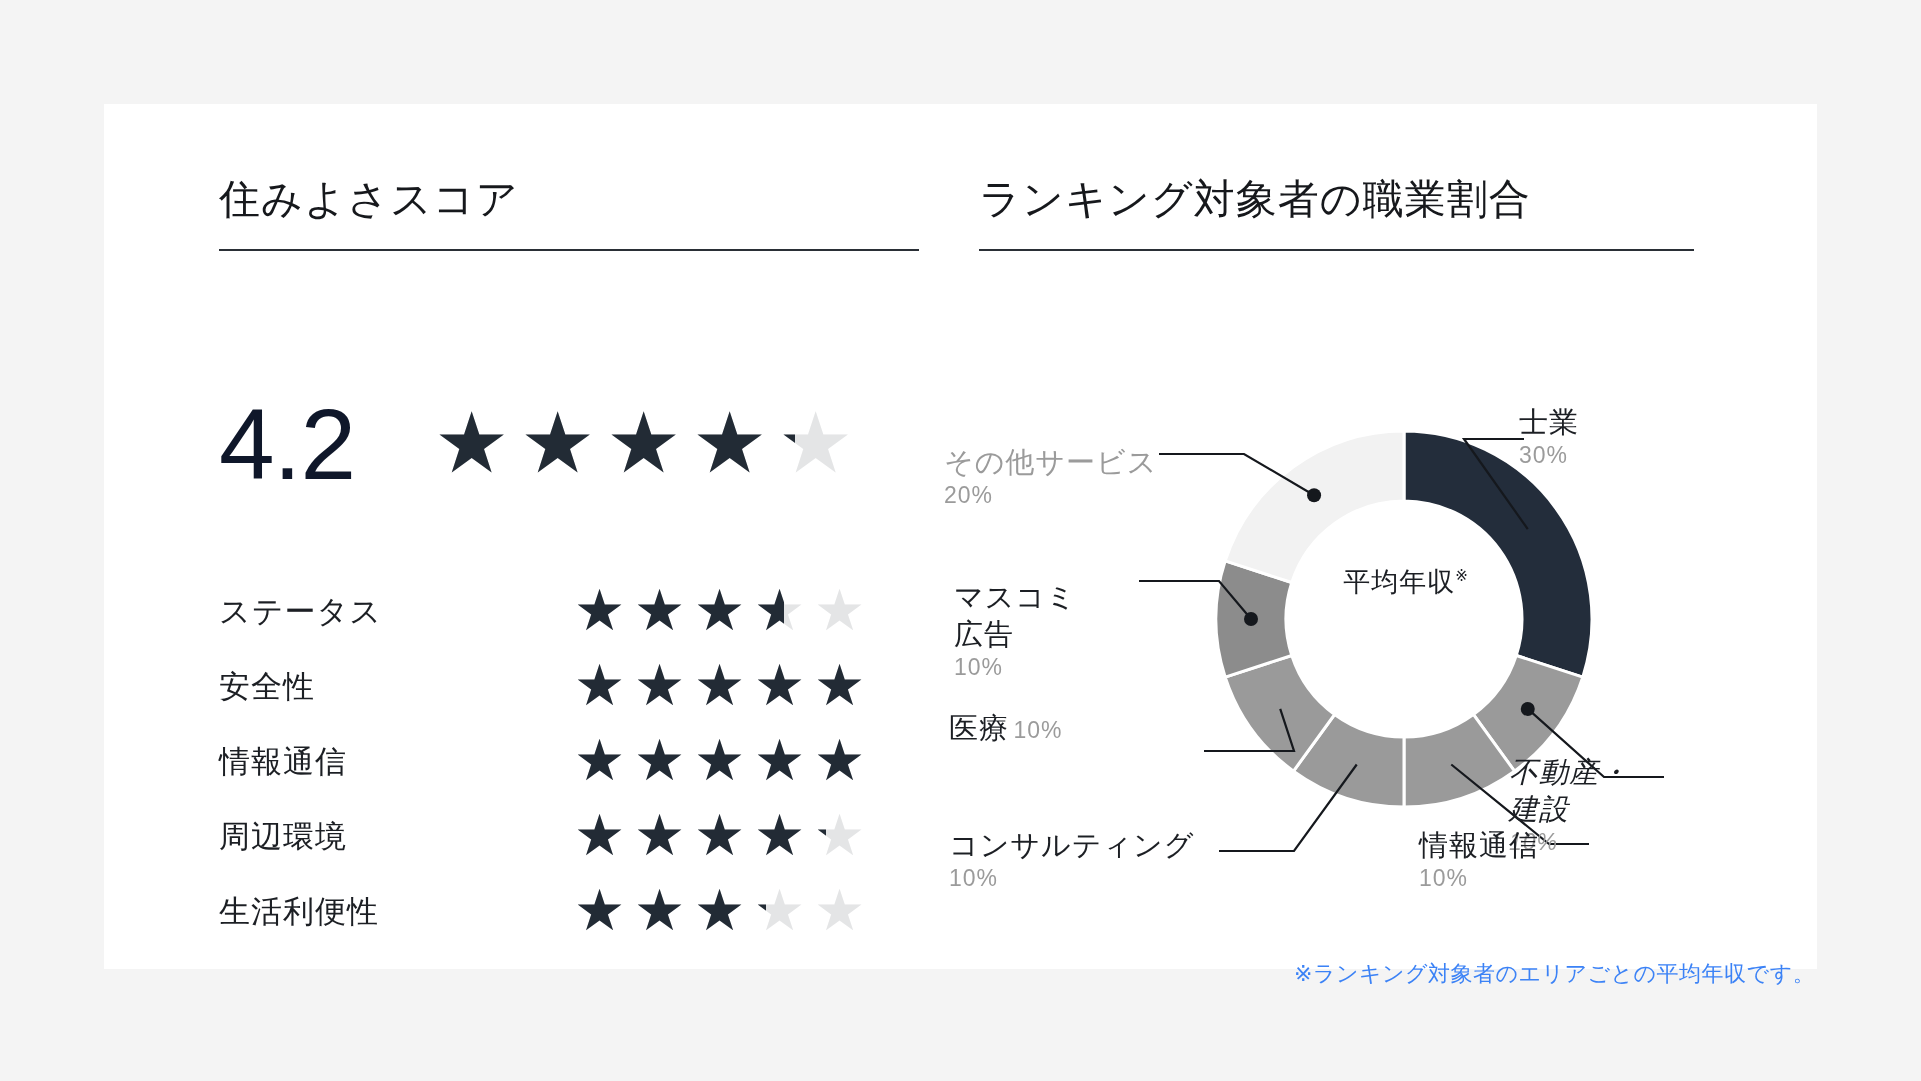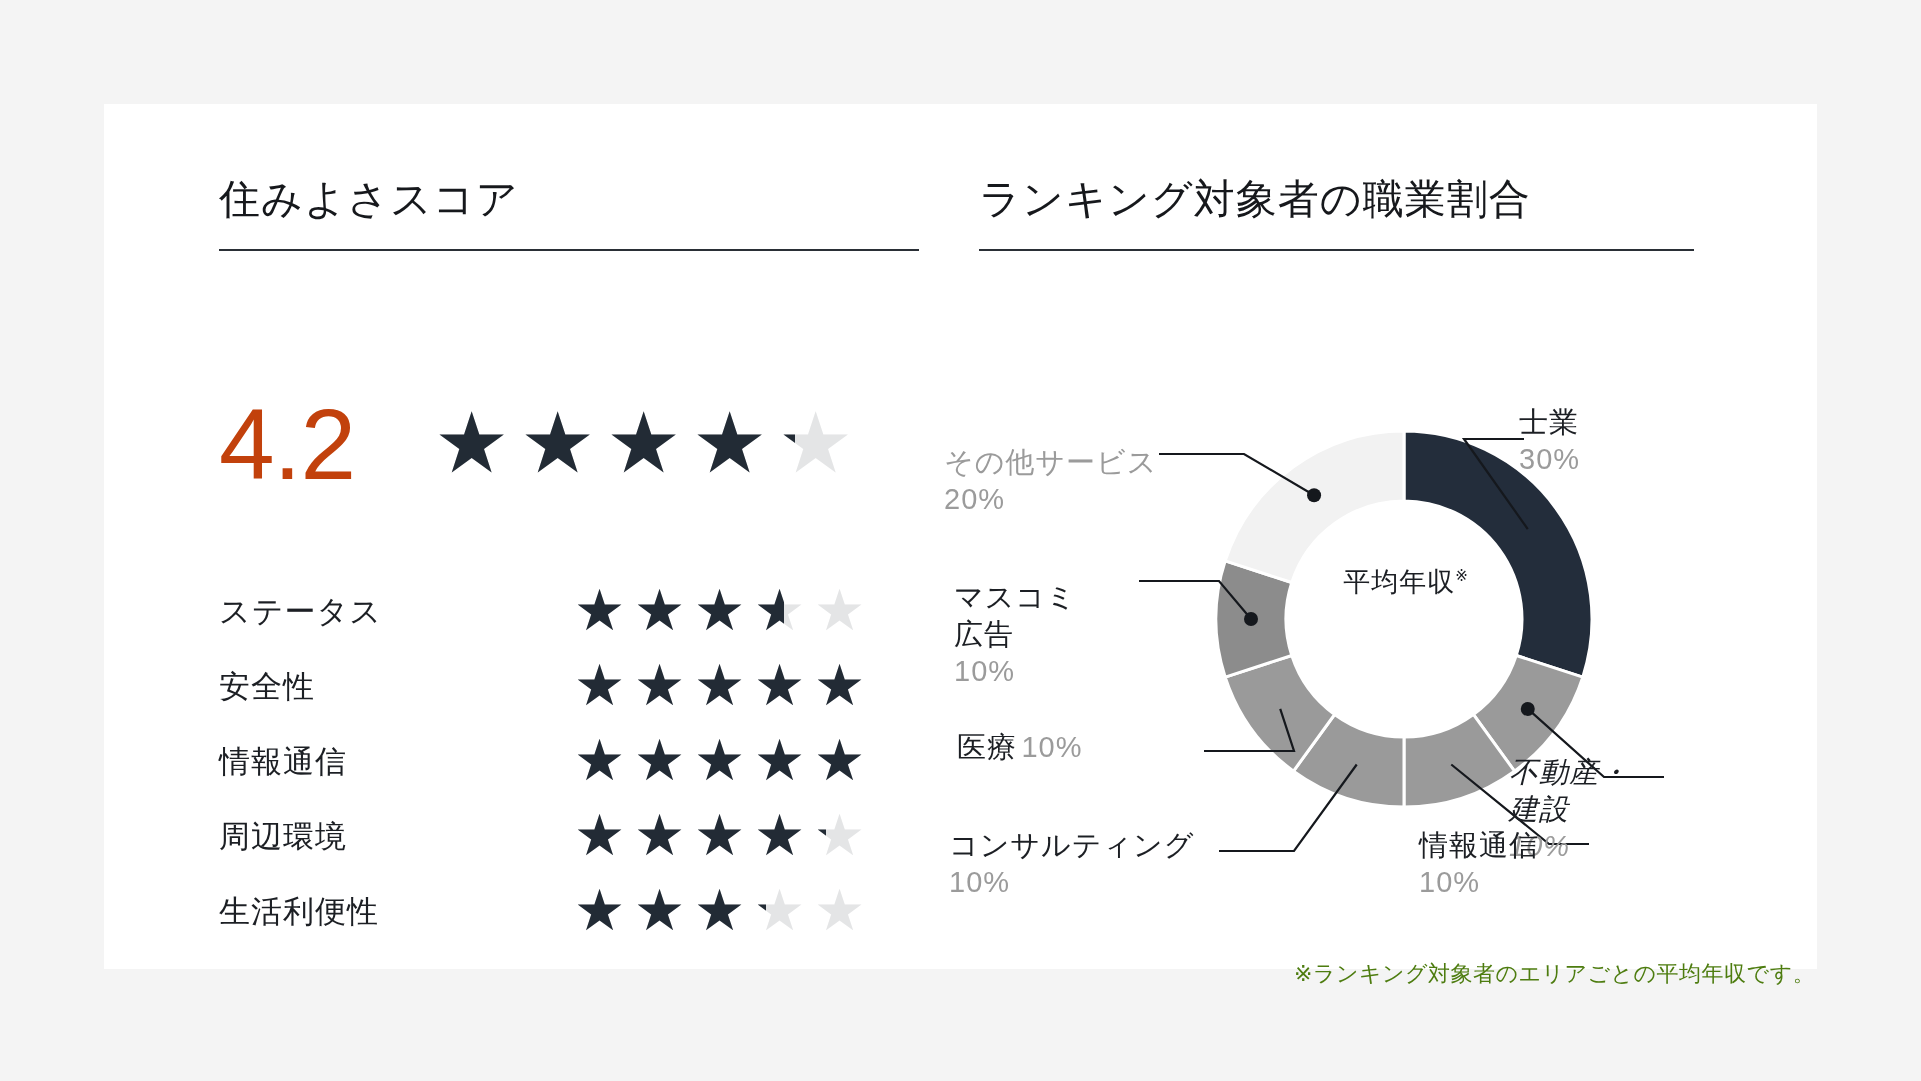--- a/index.html
+++ b/index.html
@@ -35,21 +35,21 @@
     left:115px;top:68px;width:700px;
   }
   .left .rule{width:700px;}
   .score-row{
     position:absolute;
     left:115px;top:290px;
     display:flex;align-items:center;
   }
   .score-num{
     font-size:100px;
-    color:#c2410c;
+    color:#0f172a;
     line-height:1;
     font-weight:300;
     letter-spacing:-1px;
     width:215px;
   }
   .stars{display:flex;align-items:center;}
   .star{
     position:relative;
     display:inline-block;
     line-height:1;
@@ -117,30 +117,30 @@
 
   .lbl{
     position:absolute;
     white-space:nowrap;
     line-height:1.28;
   }
   .lbl .name{
     font-size:29px;color:#1c1f24;letter-spacing:1px;
   }
   .lbl .pct{
-    font-size:29px;color:#9b9b9b;letter-spacing:1px;
+    font-size:23px;color:#9b9b9b;letter-spacing:1px;
   }
   .lbl.muted .name{color:#9b9b9b;}
   .lbl.r{}
 
   .footnote{
     position:absolute;
     left:1190px;top:855px;
     font-size:22px;
-    color:#4d7c0f;
+    color:#3b82f6;
     letter-spacing:0.5px;
     white-space:nowrap;
   }
 </style>
 </head>
 <body>
 
 <div class="card">
 
   <div class="left">
@@ -342,21 +342,21 @@
       <div class="name">その他サービス</div>
       <div class="pct">20%</div>
     </div>
 
     <div class="lbl" style="left:-10px;top:260px;">
       <div class="name">マスコミ</div>
       <div class="name">広告</div>
       <div class="pct">10%</div>
     </div>
 
-    <div class="lbl" style="left:-15px;top:410px;margin-left:8px;">
+    <div class="lbl" style="left:-15px;top:391px;">
       <span class="name">医療</span>
       <span class="pct">10%</span>
     </div>
 
     <div class="lbl" style="left:-15px;top:508px;">
       <div class="name">コンサルティング</div>
       <div class="pct">10%</div>
     </div>
 
     <div class="lbl" style="left:555px;top:85px;">

